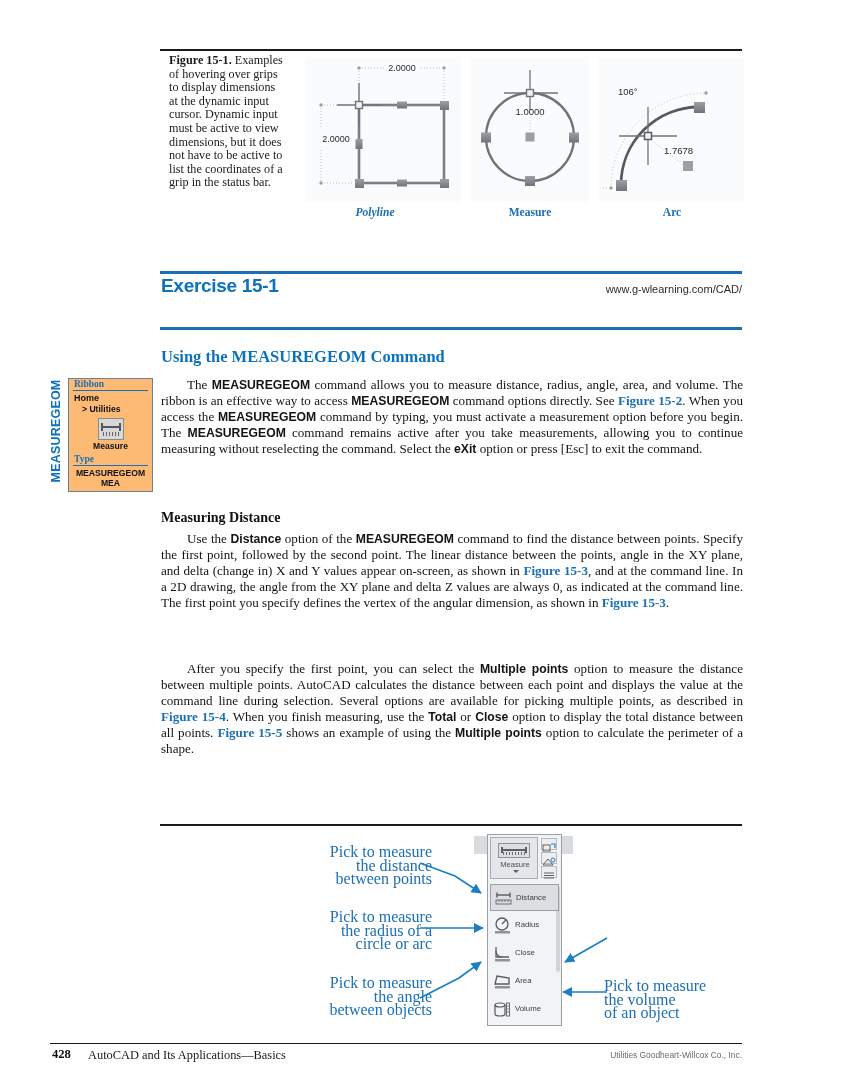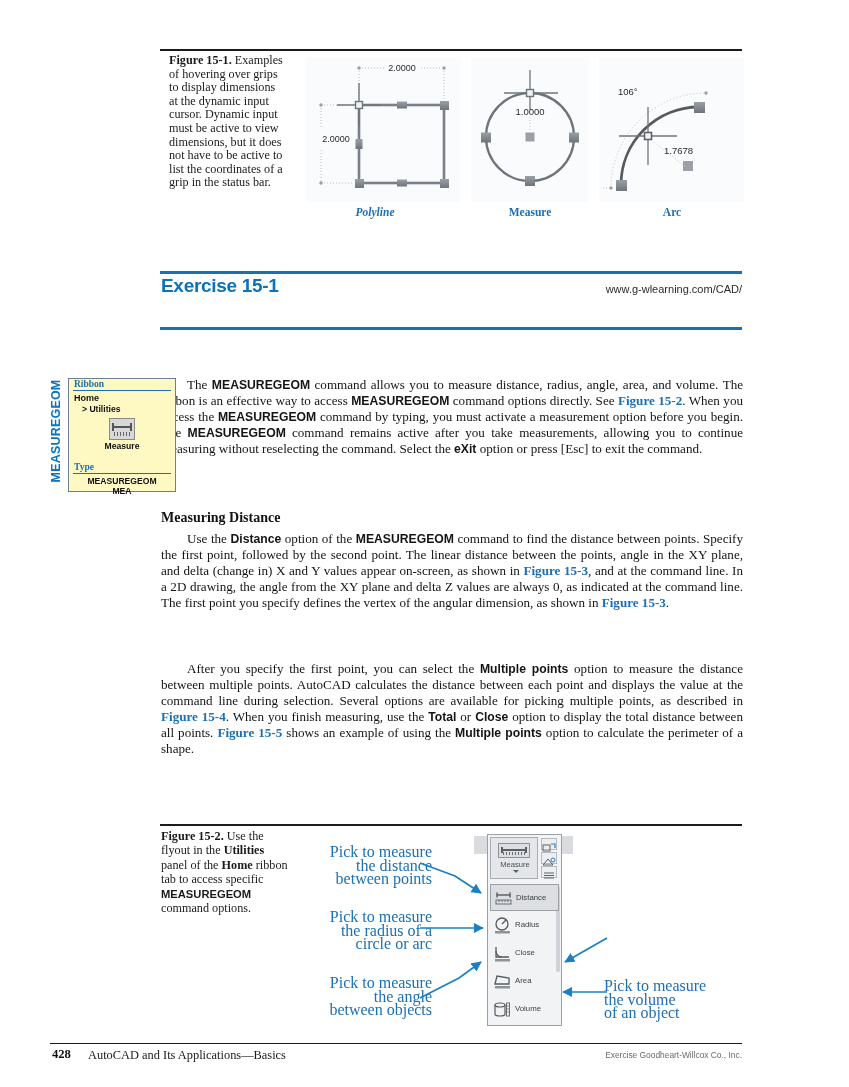--- a/index.html
+++ b/index.html
@@ -67,22 +67,22 @@
   #cmd-vertical{
     position:absolute;left:45px;top:379px;width:22px;height:112px;
   }
   #cmd-vertical span{
     position:absolute;left:-45px;top:45px;width:112px;
     transform:rotate(-90deg);
     font-family:"Liberation Sans",sans-serif;font-weight:bold;font-size:12.5px;
     color:#0b72bb;letter-spacing:0.2px;text-align:center;white-space:nowrap;
   }
   #cmd-box{
-    position:absolute;left:68px;top:378px;width:108px;height:114px;
-    background:#fef9c3;border:1px solid #6f7f8d;box-sizing:border-box;
+    position:absolute;left:68px;top:378px;width:85px;height:114px;
+    background:#fdba74;border:1px solid #6f7f8d;box-sizing:border-box;
   }
   #cmd-box .hdr{
     font-family:"Liberation Serif",serif;font-weight:bold;font-size:9.5px;color:#1b6fb5;
     padding-left:5px;
   }
   #cmd-box .hdr-rule{height:1.6px;background:#1b6fb5;margin:0.5px 4px 2px 4px;}
   #cmd-box .row1{
     font-family:"Liberation Sans",sans-serif;font-weight:bold;font-size:9px;color:#111;
     padding-left:5px;line-height:11px;
   }
@@ -284,20 +284,21 @@
 
   <div class="fig-label" style="left:330px;top:206px;width:90px;font-style:italic;">Polyline</div>
   <div class="fig-label" style="left:485px;top:206px;width:90px;">Measure</div>
   <div class="fig-label" style="left:627px;top:206px;width:90px;">Arc</div>
 
   <div class="blue-rule" id="ex-rule-top"></div>
   <div id="ex-title">Exercise 15-1</div>
   <div id="ex-url">www.g-wlearning.com/CAD/</div>
   <div class="blue-rule" id="ex-rule-bot"></div>
 
+  <div id="sec-heading">Using the MEASUREGEOM Command</div>
 
   <div class="body-p indent" style="top:377px;">The <b>MEASUREGEOM</b> command allows you to measure distance, radius, angle, area, and volume. The ribbon is an effective way to access <b>MEASUREGEOM</b> command options directly. See <span class="figref">Figure 15-2</span>. When you access the <b>MEASUREGEOM</b> command by typing, you must activate a measurement option before you begin. The <b>MEASUREGEOM</b> command remains active after you take measurements, allowing you to continue measuring without reselecting the command. Select the <b>eXit</b> option or press [Esc] to exit the command.</div>
 
   <div class="sub-heading" style="top:510px;">Measuring Distance</div>
 
   <div class="body-p indent" style="top:531px;">Use the <b>Distance</b> option of the <b>MEASUREGEOM</b> command to find the distance between points. Specify the first point, followed by the second point. The linear distance between the points, angle in the XY plane, and delta (change in) X and Y values appear on-screen, as shown in <span class="figref">Figure 15-3</span>, and at the command line. In a 2D drawing, the angle from the XY plane and delta Z values are always 0, as indicated at the command line. The first point you specify defines the vertex of the angular dimension, as shown in <span class="figref">Figure 15-3</span>.</div>
 
   <div class="body-p indent" style="top:661px;">After you specify the first point, you can select the <b>Multiple points</b> option to measure the distance between multiple points. AutoCAD calculates the distance between each point and displays the value at the command line during selection. Several options are available for picking multiple points, as described in <span class="figref">Figure 15-4</span>. When you finish measuring, use the <b>Total</b> or <b>Close</b> option to display the total distance between all points. <span class="figref">Figure 15-5</span> shows an example of using the <b>Multiple points</b> option to calculate the perimeter of a shape.</div>
 
   <div id="cmd-vertical">
@@ -309,34 +310,30 @@
     <div class="hdr-rule"></div>
     <div class="row1">Home</div>
     <div class="row2">&gt; Utilities</div>
     <div id="cmd-icon">
       <div class="ic-capL"></div>
       <div class="ic-bar"></div>
       <div class="ic-capR"></div>
       <div class="ic-hatch"></div>
     </div>
     <div id="cmd-icon-label">Measure</div>
-    <div class="hdr" style="margin-top:11px;">Type</div>
+    <div class="hdr" style="margin-top:3px;">Type</div>
     <div class="hdr-rule"></div>
     <div id="cmd-type-lines">
       <div>MEASUREGEOM</div>
       <div>MEA</div>
     </div>
   </div>
 
   <div class="rule" id="fig2-top-rule"></div>
 
-  <div id="fig2-caption">
-    <b>Figure 15-2.</b>
-    <span>Use the flyout in the <b>Utilities</b> panel of the <b>Home</b> ribbon tab to access specific <span class="sans">MEASUREGEOM</span> command options.</span>
-  </div>
 
   <div class="callout r" style="left:300px;top:845px;width:132px;">Pick to measure<br>the distance<br>between points</div>
   <div class="callout r" style="left:300px;top:910px;width:132px;">Pick to measure<br>the radius of a<br>circle or arc</div>
   <div class="callout r" style="left:300px;top:976px;width:132px;">Pick to measure<br>the angle<br>between objects</div>
 
   <div class="callout l" style="left:604px;top:979px;width:160px;">Pick to measure<br>the volume<br>of an object</div>
 
   <svg style="position:absolute;left:415px;top:838px;width:80px;height:190px;">
     <defs>
       <marker id="ar" markerWidth="7" markerHeight="7" refX="5.5" refY="3" orient="auto">
@@ -456,15 +453,15 @@
           <line x1="12.5" y1="11" x2="15.5" y2="11" stroke="#6a6f75" stroke-width="0.8"></line>
         </svg>
       </div>
       <div class="f-lbl">Volume</div>
     </div>
   </div>
 
   <div class="rule" id="foot-rule"></div>
   <div id="foot-page">428</div>
   <div id="foot-title">AutoCAD and Its Applications—Basics</div>
-  <div id="foot-copy">Exercise Goodheart-Willcox Co., Inc.</div>
+  <div id="foot-copy">Utilities Goodheart-Willcox Co., Inc.</div>
 
 </div>
 
 </body></html>

